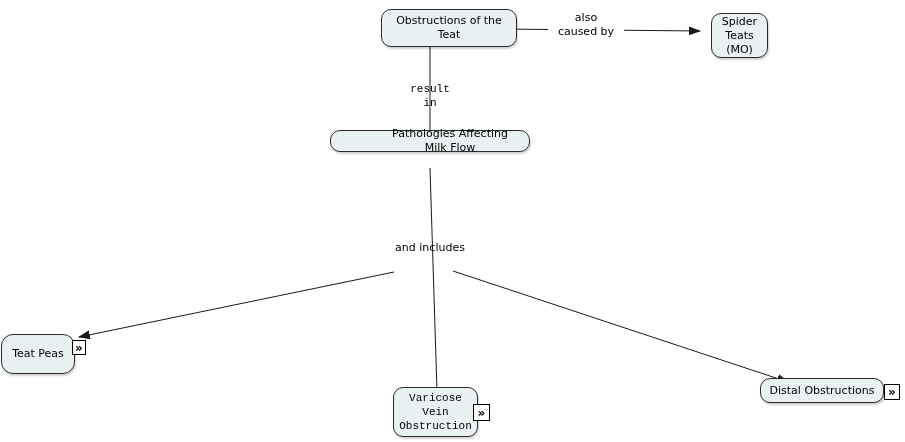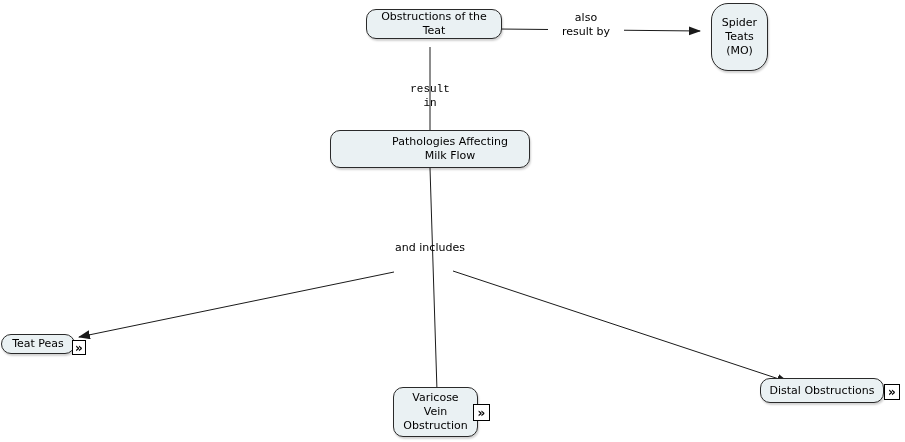--- a/index.html
+++ b/index.html
@@ -32,25 +32,25 @@
     align-items: center;
     justify-content: center;
     text-align: center;
     font-size: 11px;
     line-height: 14px;
     color: #000000;
     white-space: pre-line;
     z-index: 2;
     cursor: default;
   }
-  .node-obstructions { left: 366px; top: 9px;   width: 136px; height: 30px; }
-  .node-spider       { left: 711px; top: 3px;   width: 57px;  height: 68px; border-radius: 17px; }
-  .node-pathologies  { left: 330px; top: 130px; width: 200px; height: 38px; padding-left: 40px; }
-  .node-teat-peas    { left: 1px;   top: 334px; width: 74px;  height: 20px; border-radius: 12px; }
-  .node-varicose     { left: 393px; top: 387px; width: 85px;  height: 50px; }
+  .node-obstructions { left: 381px; top: 9px;   width: 136px; height: 38px; }
+  .node-spider       { left: 711px; top: 13px;   width: 57px;  height: 45px; }
+  .node-pathologies  { left: 330px; top: 130px; width: 200px; height: 22px; padding-left: 40px; }
+  .node-teat-peas    { left: 1px;   top: 334px; width: 74px;  height: 40px; border-radius: 12px; }
+  .node-varicose     { left: 393px; top: 387px; width: 85px;  height: 50px; font-family: Liberation Mono, monospace; }
   .node-distal       { left: 760px; top: 378px; width: 124px; height: 25px; }
 
   .link-label {
     position: absolute;
     font-size: 11px;
     line-height: 14px;
     color: #000000;
     text-align: center;
     white-space: pre-line;
     z-index: 1;
@@ -96,21 +96,21 @@
     <line x1="498" y1="29" x2="700" y2="31" stroke="#1a1a1a" stroke-width="1" marker-end="url(#arrow)"></line>
 
     <line x1="430" y1="168" x2="437" y2="391" stroke="#1a1a1a" stroke-width="1"></line>
 
     <line x1="394" y1="272" x2="79" y2="337" stroke="#1a1a1a" stroke-width="1" marker-end="url(#arrow)"></line>
 
     <line x1="453" y1="271" x2="788" y2="382" stroke="#1a1a1a" stroke-width="1" marker-end="url(#arrow)"></line>
   </svg>
 
   <div class="link-label label-also">also
-result by</div>
+caused by</div>
   <div class="link-label label-resultin">result in</div>
   <div class="link-label label-includes">and includes</div>
 
   <div class="concept-node node-obstructions">Obstructions of the
 Teat</div>
 
   <div class="concept-node node-spider">Spider
 Teats
 (MO)</div>
 

